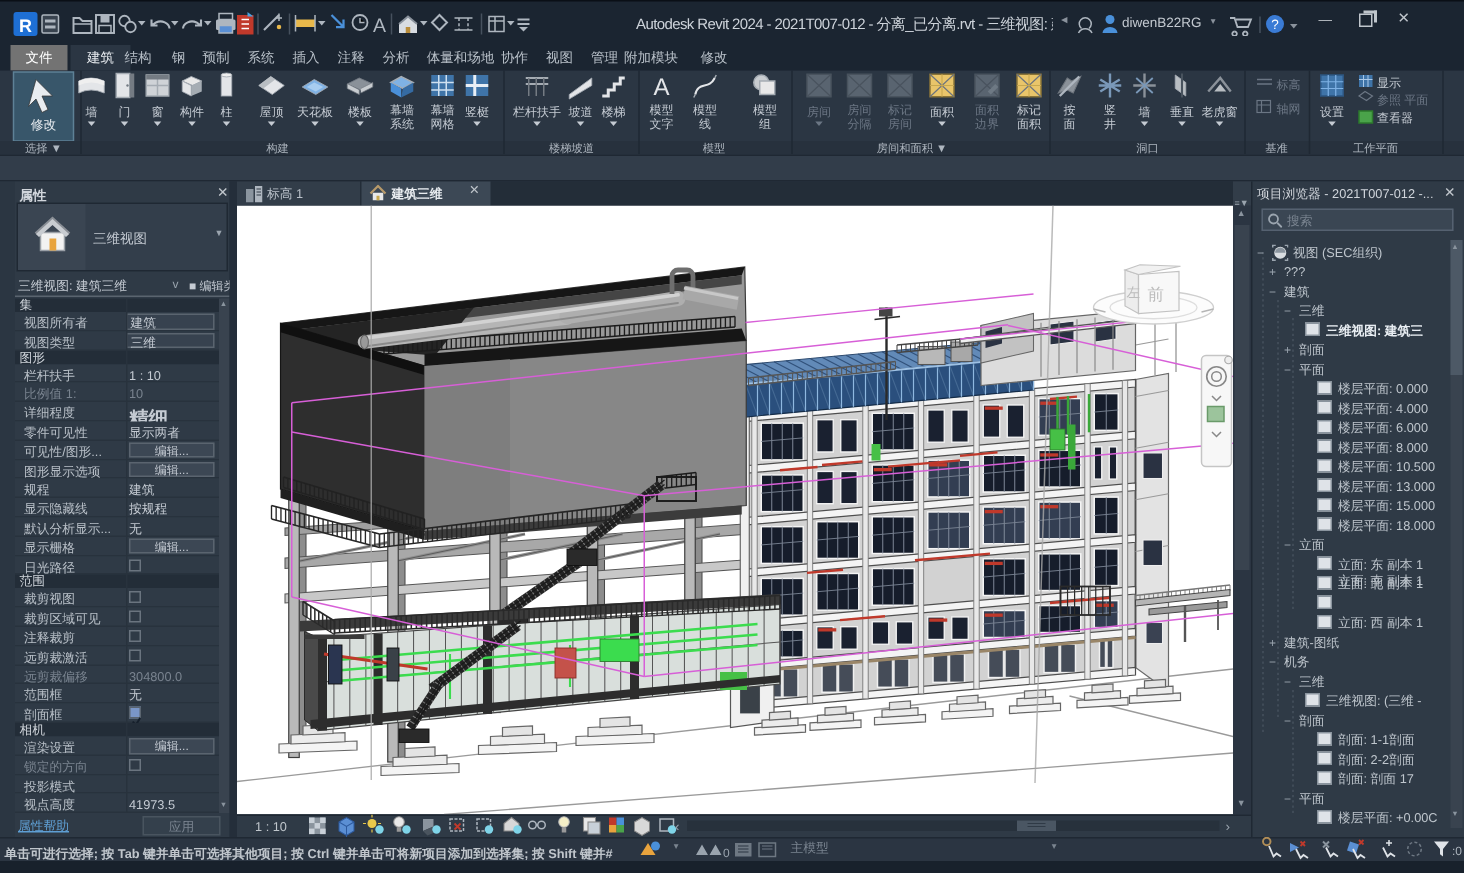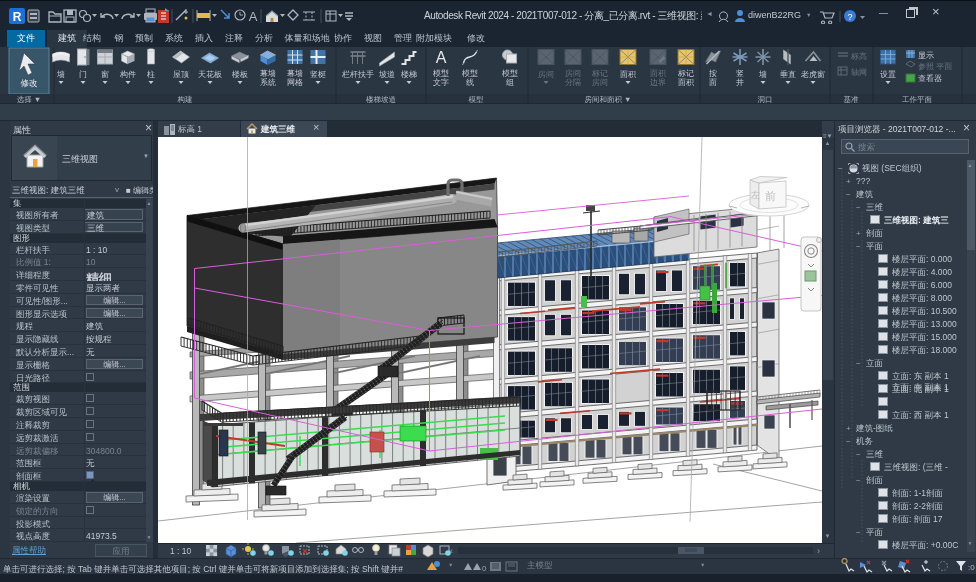--- a/index.html
+++ b/index.html
@@ -75,21 +75,21 @@
       <circle cx="32" cy="8" r="6" fill="#3a7bd5"></circle>
       <text x="32" y="11.5" font-size="9" fill="#fff" text-anchor="middle" font-family="Liberation Sans">?</text>
       <path d="M42 8 l2.5 3 2.5 -3 z" fill="#8a929c"></path>
     </svg>
     <div class="abs" style="left:879px;top:8px;font-size:9px;color:#c0c6cc;font-weight:normal;white-space:nowrap;">—</div>
     <div class="abs" style="left:906px;top:9px;width:9px;height:9px;border:1px solid #c0c6cc"></div>
     <div class="abs" style="left:909px;top:7px;width:9px;height:2px;background:#c0c6cc"></div>
     <div class="abs" style="left:916px;top:7px;width:2px;height:8px;background:#c0c6cc"></div>
     <div class="abs" style="left:932px;top:4px;font-size:13px;color:#c0c6cc;font-weight:normal;white-space:nowrap;">×</div>
     <div class="abs" style="left:0;top:30px;width:976px;height:17px;background:#1b2531"></div>
-    <div class="abs" style="left:7px;top:30px;width:38px;height:17px;background:#0369a1;color:#fff;font-size:9px;text-align:center;line-height:17px">文件</div>
+    <div class="abs" style="left:7px;top:30px;width:38px;height:17px;background:#737373;color:#fff;font-size:9px;text-align:center;line-height:17px">文件</div>
     <div class="abs" style="left:47px;top:30px;width:40px;height:17px;background:#2b3643;color:#e8ecf0;font-size:9px;text-align:center;line-height:17px">建筑</div>
     <div class="abs" style="left:77px;top:30px;width:30px;height:17px;color:#b9c1c9;font-size:9px;text-align:center;line-height:17px">结构</div>
     <div class="abs" style="left:109px;top:30px;width:20px;height:17px;color:#b9c1c9;font-size:9px;text-align:center;line-height:17px">钢</div>
     <div class="abs" style="left:128px;top:30px;width:32px;height:17px;color:#b9c1c9;font-size:9px;text-align:center;line-height:17px">预制</div>
     <div class="abs" style="left:158px;top:30px;width:32px;height:17px;color:#b9c1c9;font-size:9px;text-align:center;line-height:17px">系统</div>
     <div class="abs" style="left:188px;top:30px;width:32px;height:17px;color:#b9c1c9;font-size:9px;text-align:center;line-height:17px">插入</div>
     <div class="abs" style="left:218px;top:30px;width:32px;height:17px;color:#b9c1c9;font-size:9px;text-align:center;line-height:17px">注释</div>
     <div class="abs" style="left:248px;top:30px;width:32px;height:17px;color:#b9c1c9;font-size:9px;text-align:center;line-height:17px">分析</div>
     <div class="abs" style="left:276px;top:30px;width:62px;height:17px;color:#b9c1c9;font-size:9px;text-align:center;line-height:17px">体量和场地</div>
     <div class="abs" style="left:327px;top:30px;width:32px;height:17px;color:#b9c1c9;font-size:9px;text-align:center;line-height:17px">协作</div>
@@ -247,21 +247,21 @@
       <text x="381" y="54.5" font-size="7.5" fill="#aeb6bf" text-anchor="middle" font-family="Liberation Sans">楼梯坡道</text>
       <text x="476" y="54.5" font-size="7.5" fill="#aeb6bf" text-anchor="middle" font-family="Liberation Sans">模型</text>
       <text x="608" y="54.5" font-size="7.5" fill="#aeb6bf" text-anchor="middle" font-family="Liberation Sans">房间和面积 ▼</text>
       <text x="765" y="54.5" font-size="7.5" fill="#aeb6bf" text-anchor="middle" font-family="Liberation Sans">洞口</text>
       <text x="851" y="54.5" font-size="7.5" fill="#aeb6bf" text-anchor="middle" font-family="Liberation Sans">基准</text>
       <text x="917" y="54.5" font-size="7.5" fill="#aeb6bf" text-anchor="middle" font-family="Liberation Sans">工作平面</text>
     </svg>
     <div class="abs" style="left:0;top:103px;width:976px;height:18px;background:#323d4a;border-top:1px solid #1f2833;border-bottom:1px solid #1f2833"></div>
     <div class="abs" style="left:0;top:121px;width:10px;height:437px;background:#2b3642"></div>
     <div class="abs" style="left:10px;top:121px;width:143px;height:437px;background:#2f3a46"></div>
-    <div class="abs" style="left:13px;top:124px;font-size:9px;color:#d0d5db;font-weight:normal;white-space:nowrap;">属性</div>
+    <div class="abs" style="left:13px;top:124px;font-size:9px;color:#d0d5db;font-weight:bold;white-space:nowrap;">属性</div>
     <div class="abs" style="left:145px;top:121px;font-size:12px;color:#c0c6cc;font-weight:normal;white-space:nowrap;">×</div>
     <div class="abs" style="left:11px;top:135px;width:141px;height:46px;background:#333e4b;border:1px solid #1f2833"></div>
     <div class="abs" style="left:12px;top:136px;width:45px;height:44px;background:#3a4552"></div>
     <svg class="abs" style="left:21px;top:143px" width="28" height="28" viewBox="0 0 28 28">
       <path d="M3 13 L14 3 L25 13" fill="none" stroke="#8a8f96" stroke-width="2.5"></path>
       <path d="M6 12 h16 v12 h-16 z" fill="#f2f2f2" stroke="#9aa0a7"></path>
       <path d="M3 13 L14 3 L25 13 l-2 2 -9 -8 -9 8 z" fill="#c8ccd1"></path>
       <rect x="12" y="16" width="4.5" height="8" fill="#e8a33d"></rect>
     </svg>
     <div class="abs" style="left:62px;top:153px;font-size:9px;color:#c5cbd3;font-weight:normal;white-space:nowrap;">三维视图</div>
@@ -1368,21 +1368,21 @@
       <path d="M265 5 l5 -3 5 3 v6 l-5 3 -5 -3 z" fill="#d8d8d8" stroke="#888" stroke-width="0.7"></path>
       <rect x="282" y="3" width="9" height="8" fill="none" stroke="#aeb6bf"></rect>
       <circle cx="290" cy="10" r="2.8" fill="#7fd4e8"></circle>
       <text x="292" y="11" font-size="9" fill="#9aa4ae" font-family="Liberation Sans">‹</text>
       <rect x="300" y="4" width="355" height="7" fill="#27313c"></rect>
       <rect x="520" y="4" width="26" height="7" fill="#4a5663"></rect>
       <path d="M527 6 h12 M527 8 h12" stroke="#2f3a46" stroke-width="0.8"></path>
       <text x="659" y="11" font-size="9" fill="#9aa4ae" font-family="Liberation Sans">›</text>
     </svg>
     <div class="abs" style="left:0;top:558px;width:976px;height:16px;background:#2b3542;border-top:1px solid #1f2833"></div>
-    <div class="abs" style="left:3px;top:564px;font-size:8.5px;color:#c0c6cc;font-weight:normal;white-space:nowrap;">单击可进行选择; 按 Tab 键并单击可选择其他项目; 按 Ctrl 键并单击可将新项目添加到选择集; 按 Shift 键并#</div>
+    <div class="abs" style="left:3px;top:564px;font-size:8.5px;color:#c0c6cc;font-weight:bold;white-space:nowrap;">单击可进行选择; 按 Tab 键并单击可选择其他项目; 按 Ctrl 键并单击可将新项目添加到选择集; 按 Shift 键并#</div>
     <svg class="abs" style="left:425px;top:560px" width="16" height="12">
       <path d="M2 10 l5 -8 5 8 z" fill="#e8a33d"></path>
       <circle cx="12" cy="4" r="3" fill="#4a90d9"></circle>
     </svg>
     <div class="abs" style="left:448px;top:562px;font-size:5.5px;color:#7a848f;font-weight:normal;white-space:nowrap;">▼</div>
     <svg class="abs" style="left:462px;top:559px" width="60" height="14" viewBox="0 0 60 14">
       <path d="M2 11 l4 -7 4 7 z m9 0 l4 -7 4 7 z" fill="#9aa4ae"></path>
       <text x="20" y="12" font-size="8" fill="#9aa4ae" font-family="Liberation Sans">0</text>
       <rect x="28" y="3" width="11" height="9" fill="#6e7883"></rect>
       <path d="M30 5 h7 M30 7 h7 M30 9 h7" stroke="#2b3542" stroke-width="0.8"></path>

